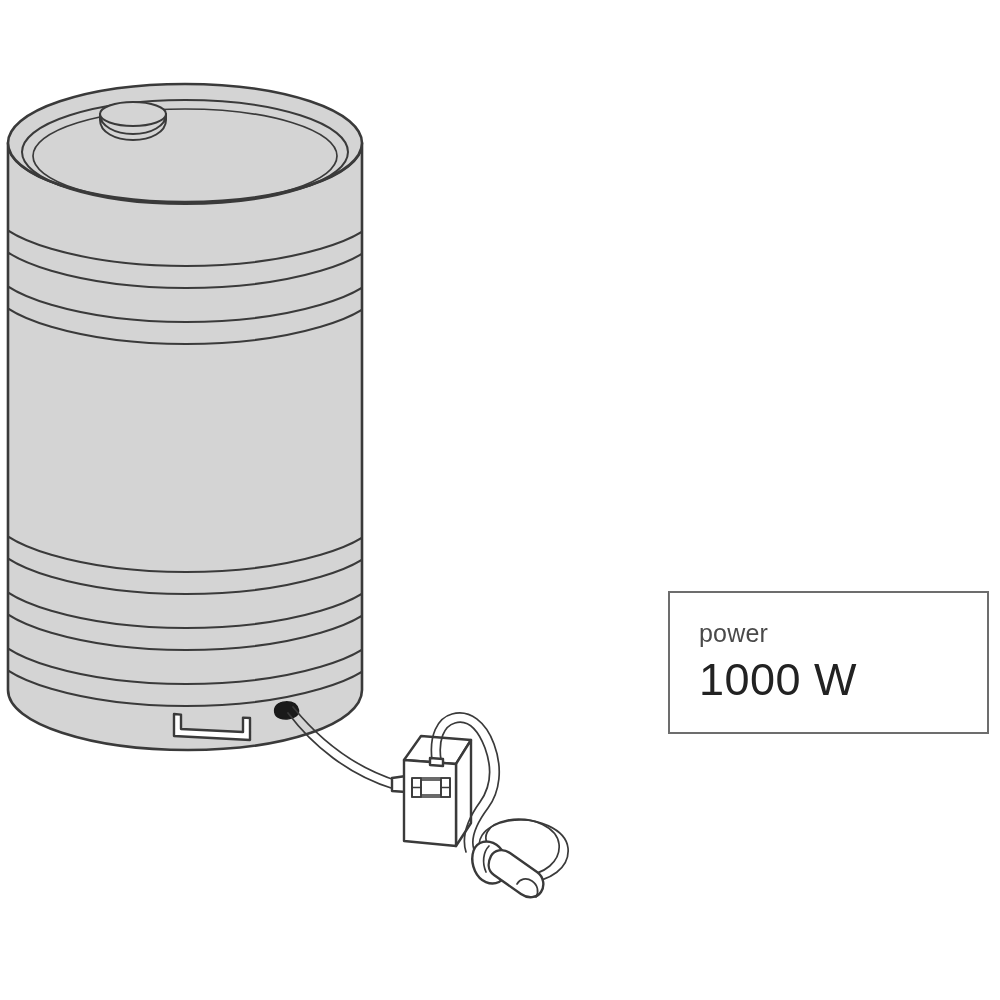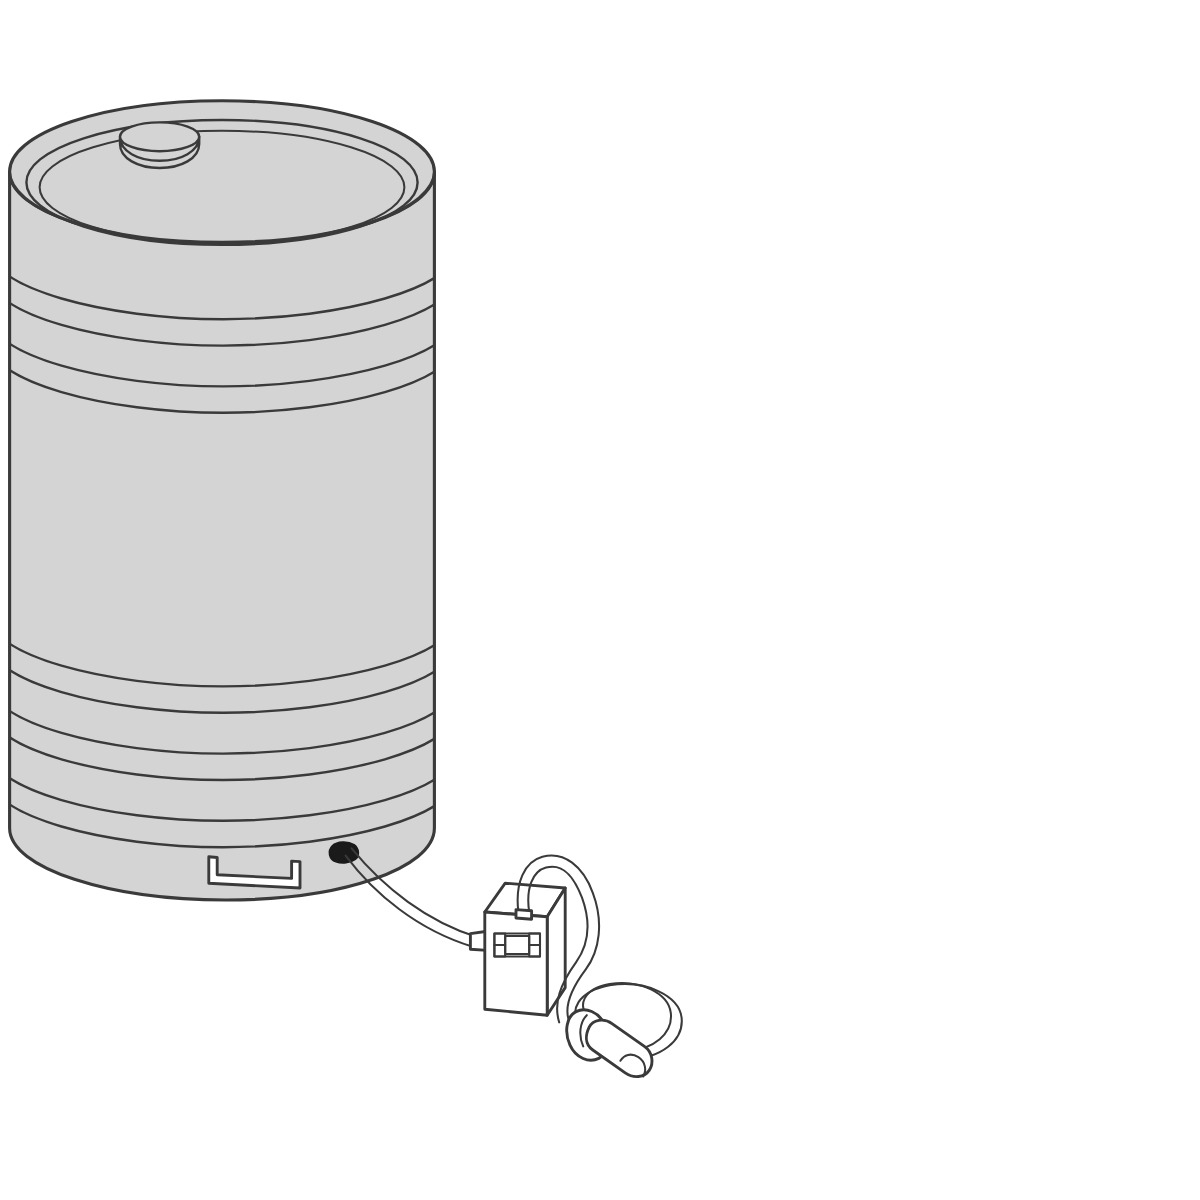--- a/index.html
+++ b/index.html
@@ -254,14 +254,20 @@
                L 494,875
                C 487,870 488,862 491,856 Z"></path>
 
       <path class="ln-th" d="M 517,884 C 520,879 526,877 532,881 C 538,885 539,892 536,897"></path>
 
       <path class="ln-th" d="M 489,846 C 483,852 482,863 486,872"></path>
     </g>
 
   </svg>
 
+  <div class="callout">
+    <div class="callout-inner">
+      <div class="callout-label">power</div>
+      <div class="callout-value">1000 W</div>
+    </div>
+  </div>
 
 </div>
 
 </body></html>

